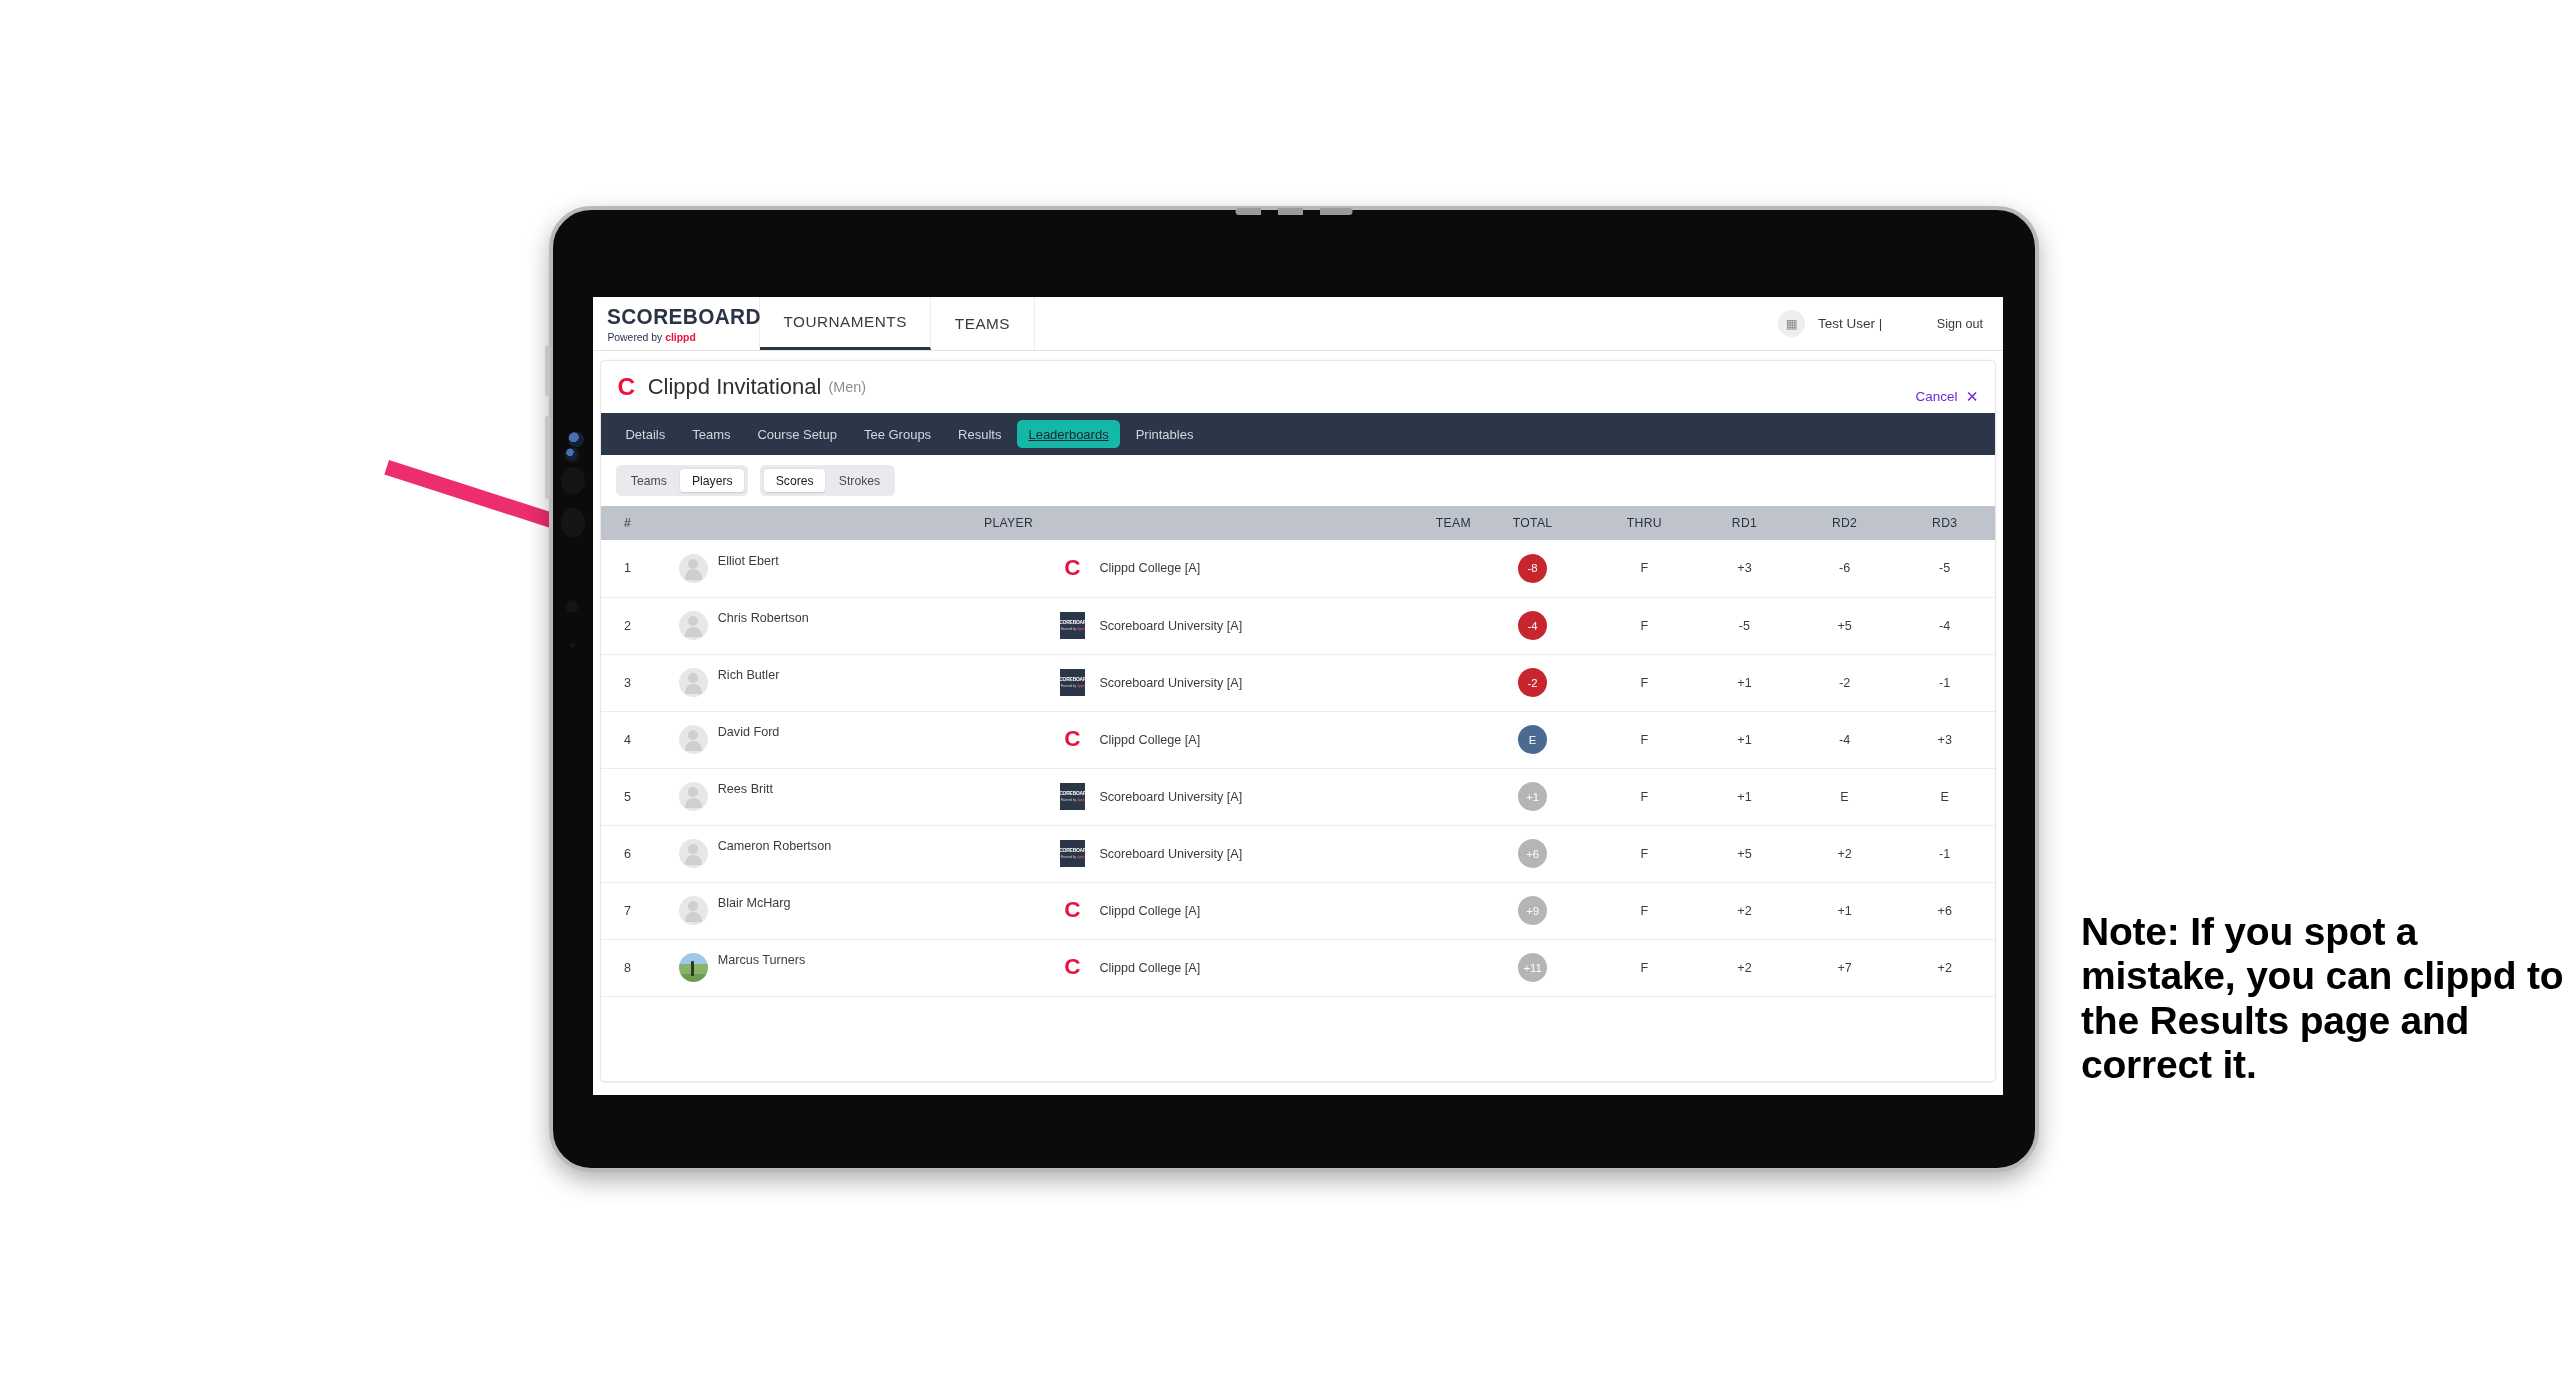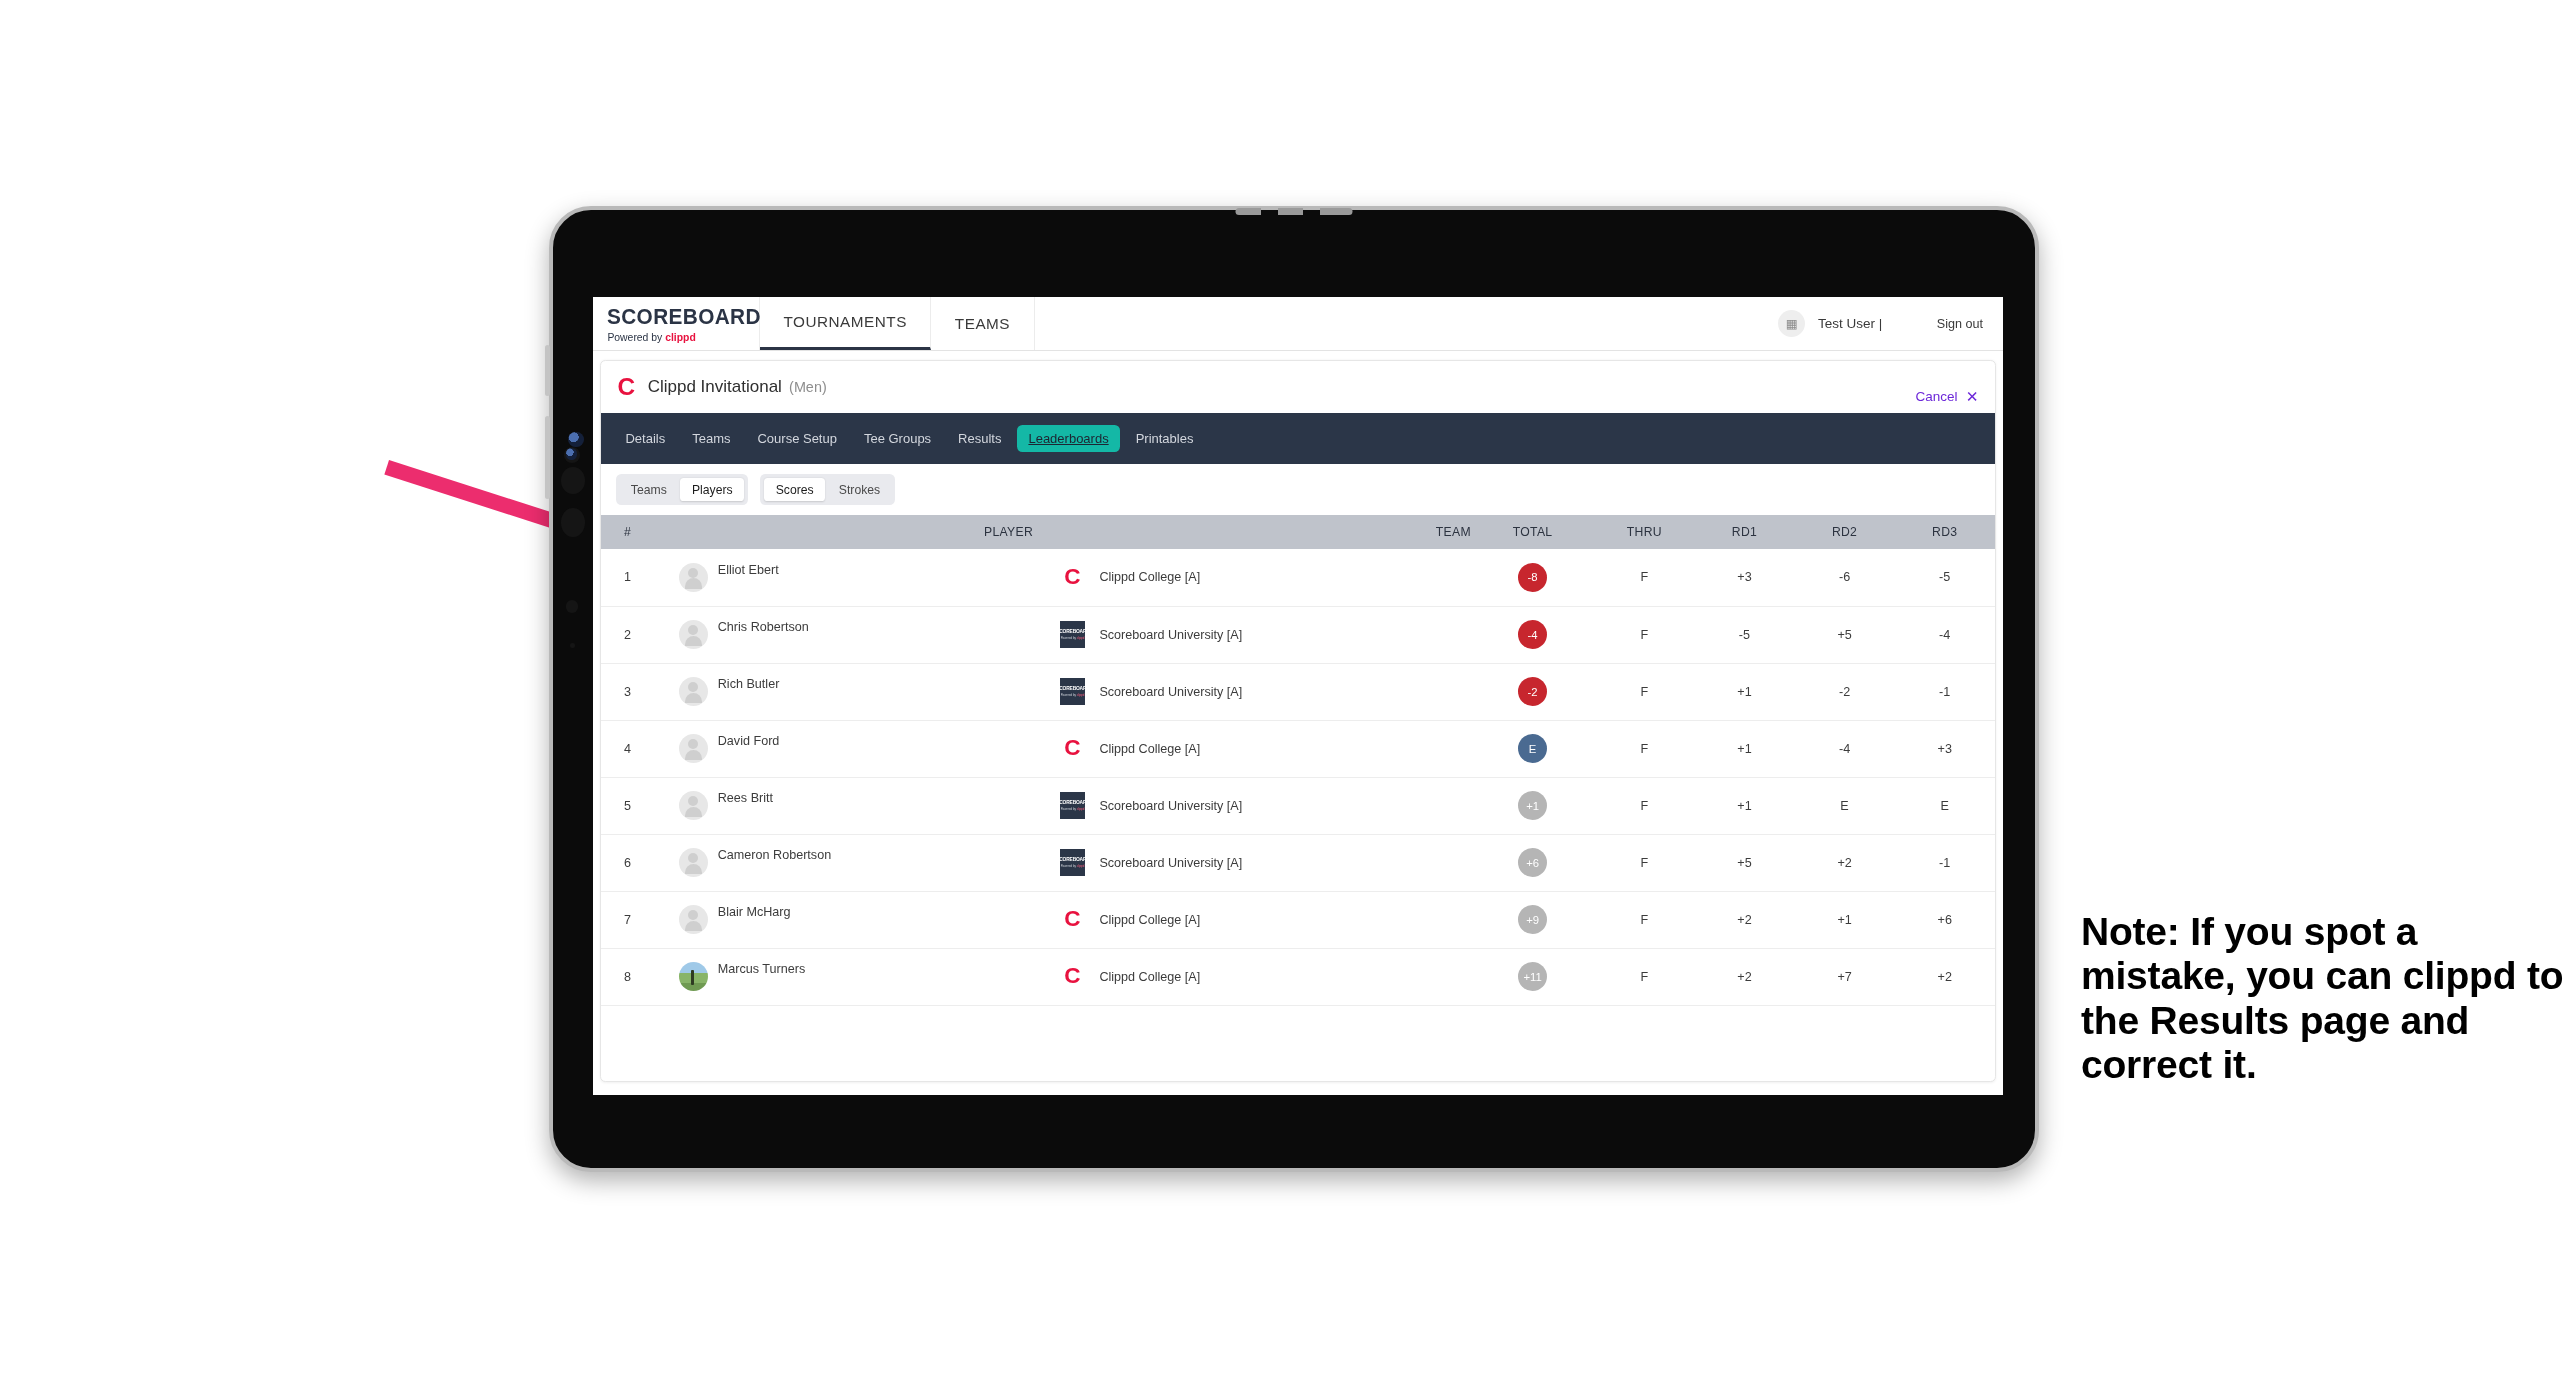--- a/index.html
+++ b/index.html
@@ -79,27 +79,27 @@
   .user-name { font-size: 13.5px; color: #3a3a3a; }
   .signout { font-size: 12.6px; color: #3a3a3a; cursor: pointer; margin-left: 42px; }
 
   
   .card { margin: 9px 7.2px 0 7.2px; background:#fff; border:0.9px solid #e6e6e6; border-radius: 5.4px;
           box-shadow: 0 0.9px 2.7px rgba(0,0,0,.06); overflow:hidden; height: 722px; }
 
   .card-head { height: 52px; display:flex; align-items:center; padding: 0 16.3px; }
   .logo-c { font-size: 24.4px; font-weight: 800; color: #e8123f; line-height: 1;
             font-family: "Liberation Sans", sans-serif; margin-right: 12.6px; }
-  .tourn-title { font-size: 17px; color: #2f2f2f; }
+  .tourn-title { font-size: 22px; color: #2f2f2f; }
   .tourn-gender { font-size: 14.4px; color: #8e8e8e; margin-left: 7.2px; }
   .cancel { margin-left:auto; display:flex; align-items:center; gap:8.1px; font-size:13.5px; color:#6d28d9; cursor:pointer;margin-top:20px; }
   .x-ico { font-size: 15.3px; line-height: 1; }
 
   
-  .subnav { background:#2b3648; height: 51px; display:flex; align-items:center; padding: 0 12.6px; gap: 3.6px; }
+  .subnav { background:#2b3648; height: 42px; display:flex; align-items:center; padding: 0 12.6px; gap: 3.6px; }
   .subnav-item { font-size: 13px; color:#d3d7de; padding: 6.3px 11.7px; border-radius: 5.4px; cursor: pointer; }
   .subnav-item.active { background:#14b8a6; color:#1d2532; text-decoration: underline; font-weight: 500; }
 
   
   .toggles { height: 51px; display:flex; align-items:center; padding: 0 14.4px; gap: 12.6px; background:#fff; }
   .seg { background:#e9eaee; border-radius: 5.4px; padding: 3.6px; display:flex; gap:1.8px; }
   .seg-btn { font-size: 12.2px; color:#4a4a4a; padding: 4.5px 11.7px; border-radius: 3.6px; cursor:pointer; }
   .seg-btn.on { background:#fff; color:#1c1c1c; box-shadow: 0 0.9px 1.8px rgba(0,0,0,.14); }
 
   

